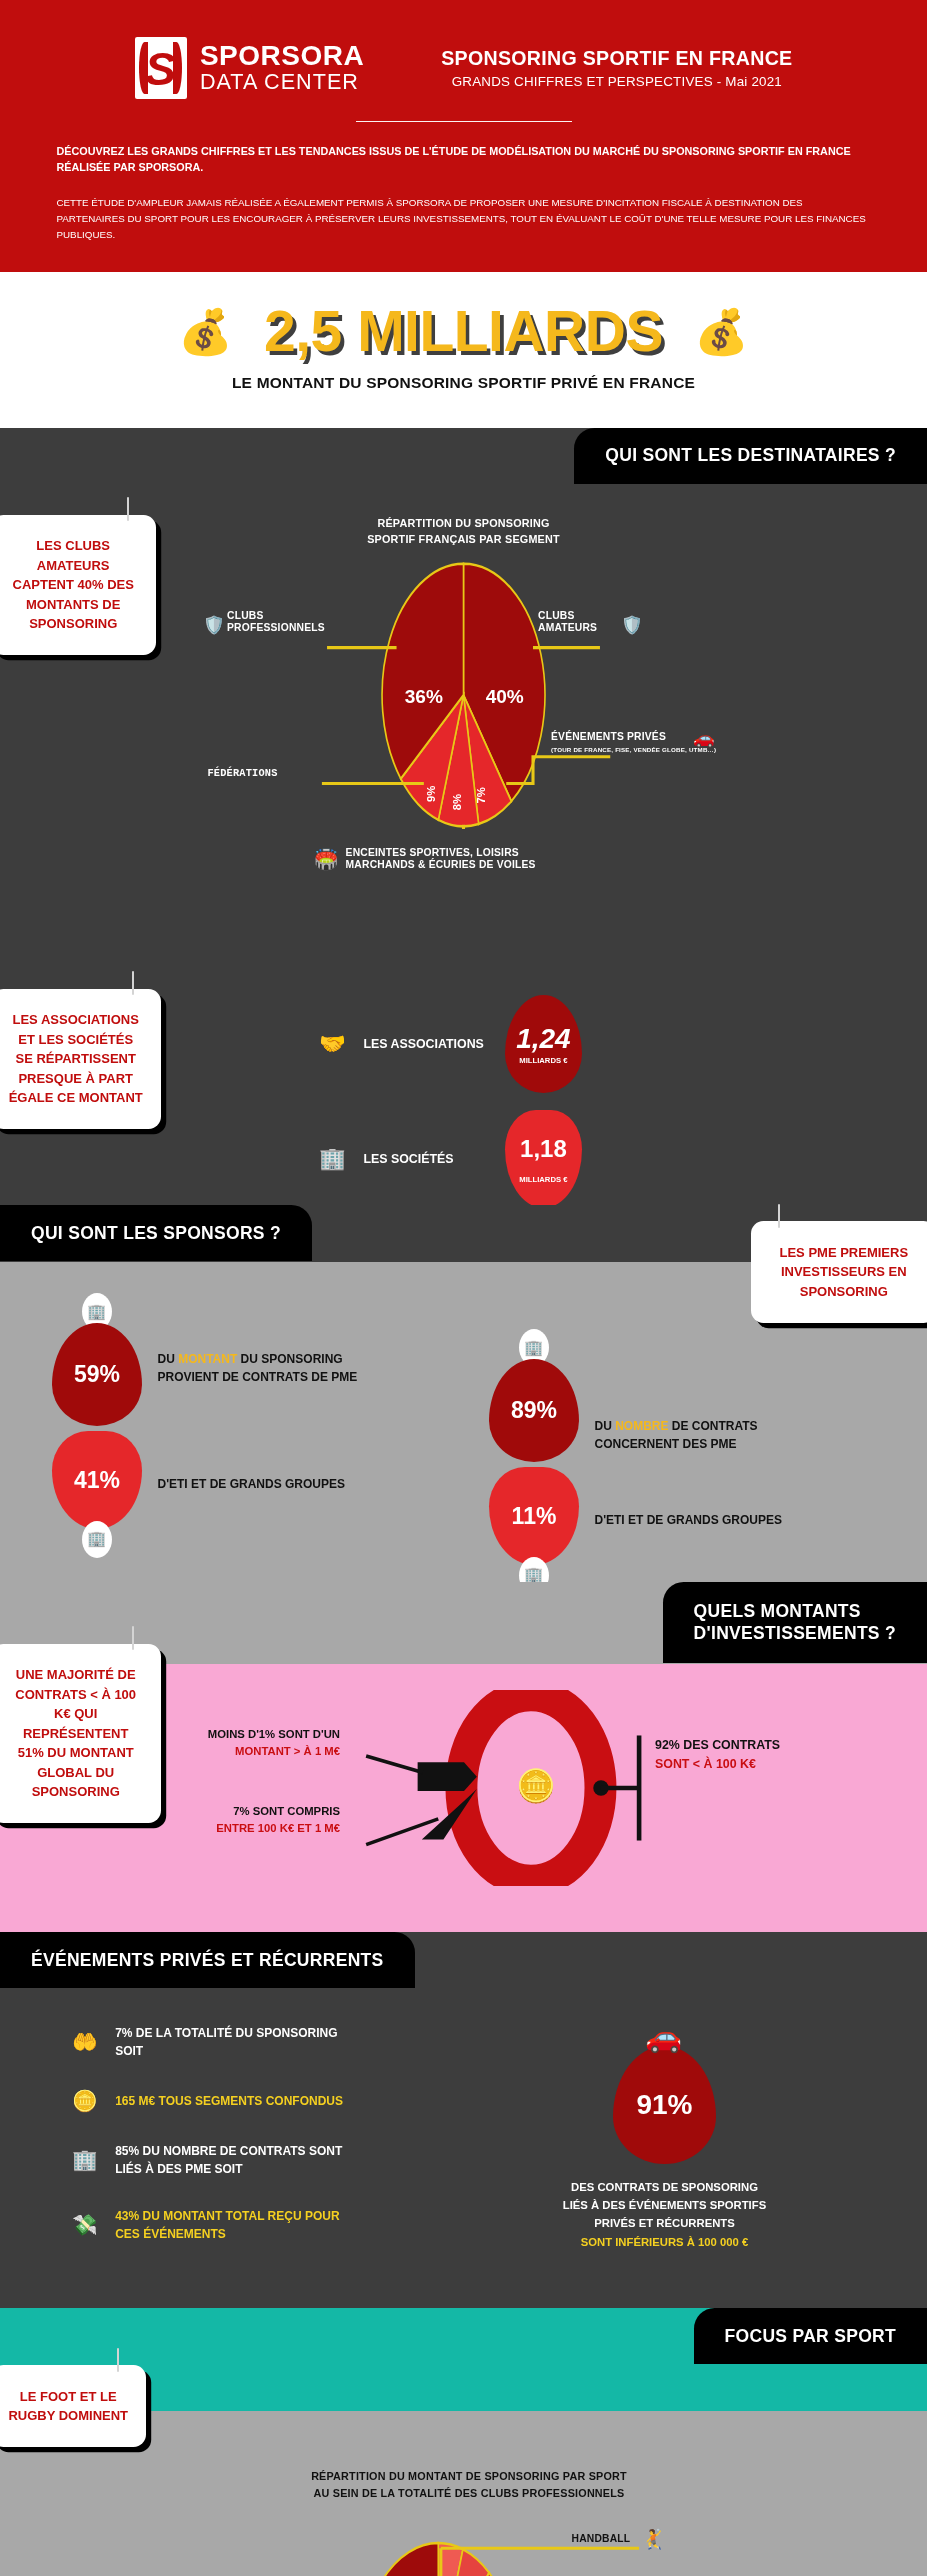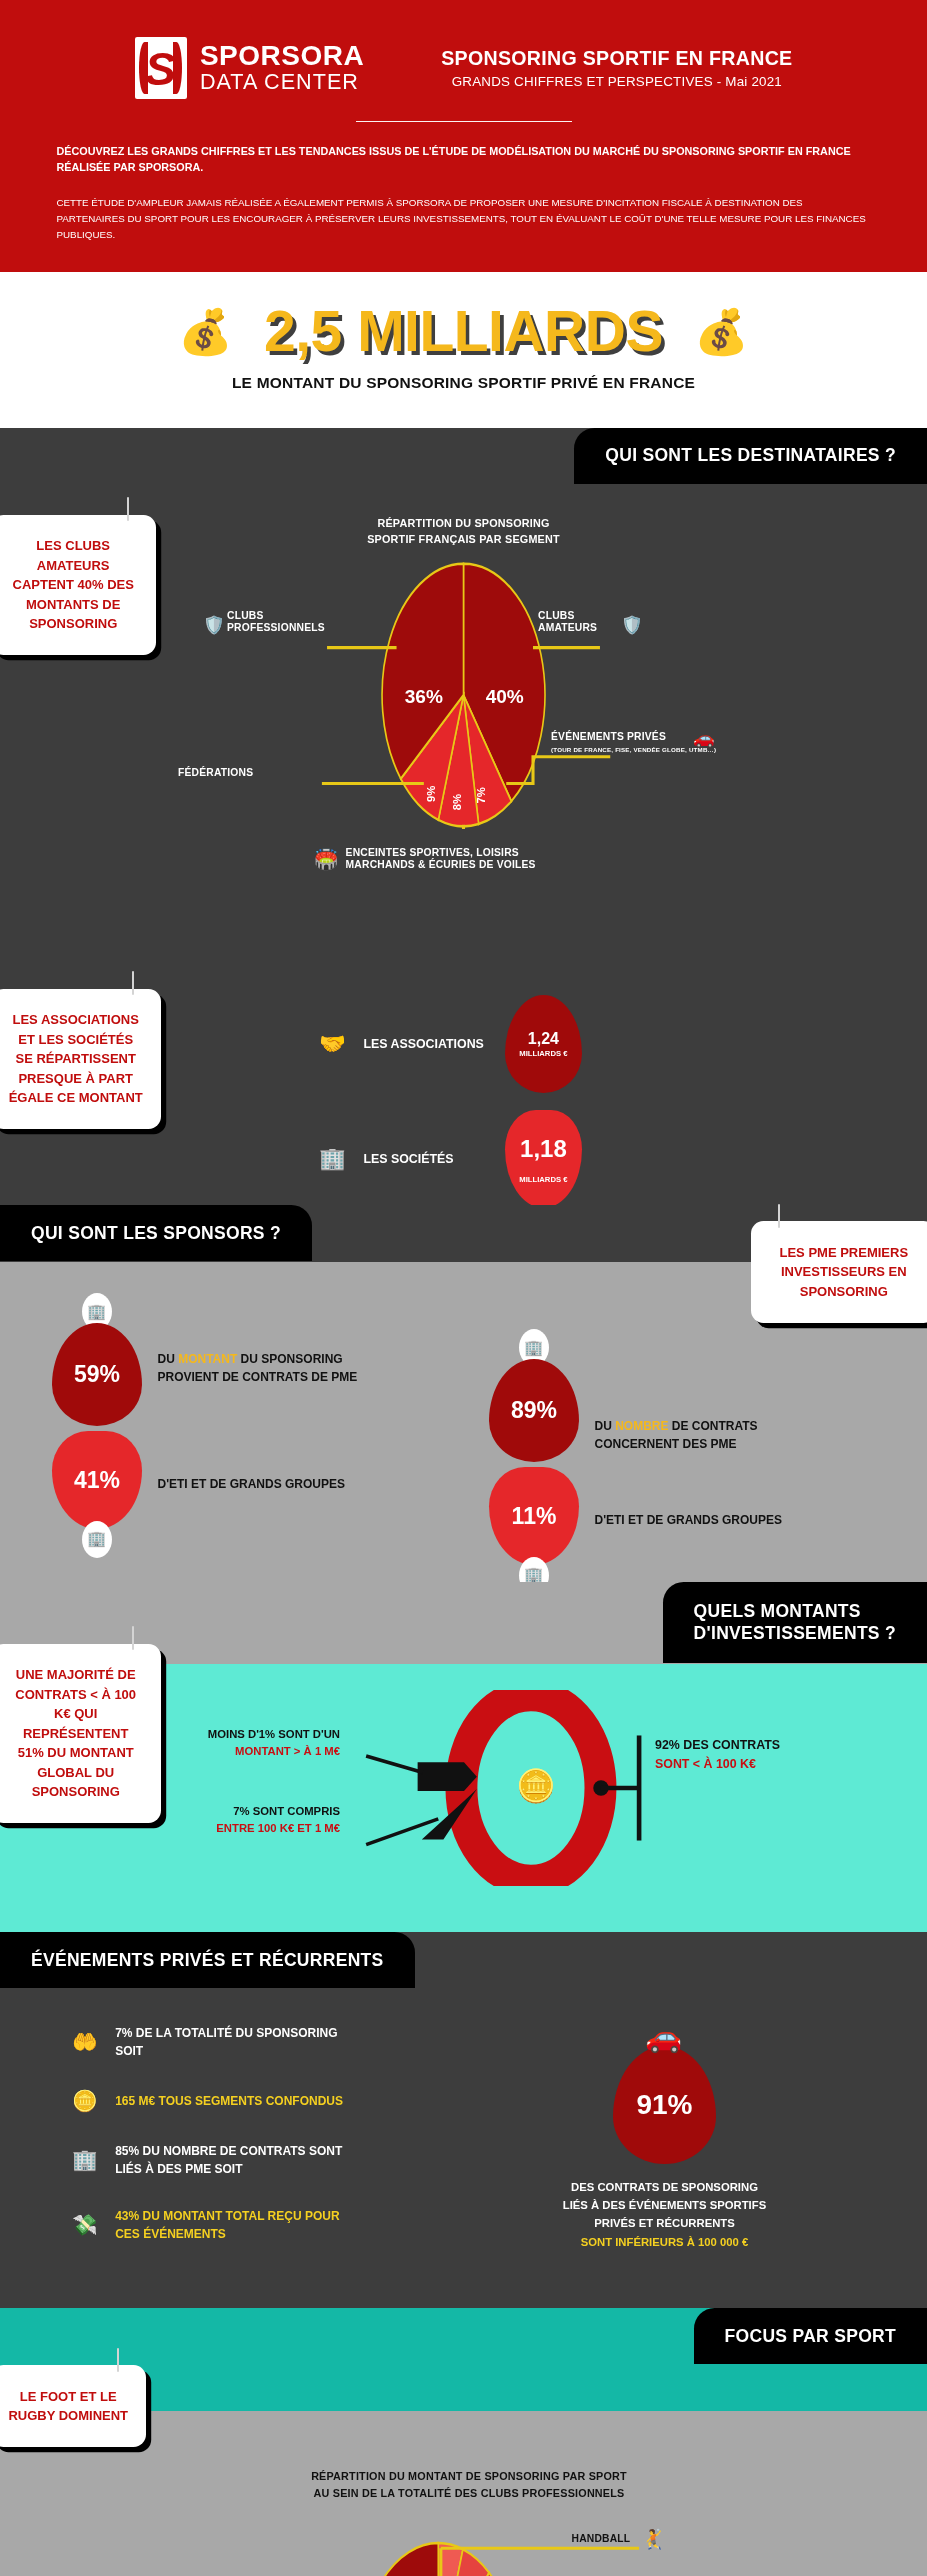--- a/index.html
+++ b/index.html
@@ -43,21 +43,21 @@
   .hero-big {
     font-size:57px; font-weight:bold; color:#f5b81c; letter-spacing:-0.5px;
     text-shadow:3.6px 3.6px 0 #3f3f3f; line-height:1;
   }
   .hero-sub { font-size:15.5px; font-weight:bold; color:#111; margin-top:13.4px; letter-spacing:0.2px;}
 
   
   .band { position:relative; }
   .band.dark  { background:#3d3d3d; }
   .band.light { background:#a8a8a8; }
-  .band.white { background:#5eead4;text-decoration:underline; }
+  .band.white { background:#f9a8d4;text-decoration:underline; }
 
   .blackbar{
     background:#000; color:#fff; font-size:17.5px; font-weight:bold;
     padding:17.5px 31px; display:inline-block; letter-spacing:0.3px;
   }
   .blackbar.r { border-radius:20.6px 0 0 0; float:right; }
   .blackbar.l { border-radius:0 20.6px 0 0; float:left; }
   .clearfix:after{content:"";display:table;clear:both;}
 
   .callout{
@@ -172,21 +172,21 @@
         <div class="pie-lbl" style="left:-64px; top:49px; width:124px; text-align:left;">
           <span>CLUBS PROFESSIONNELS</span>
         </div>
         <span style="position:absolute; left:-88px; top:54px; font-size:17.5px;">🛡️</span>
 
         <div class="pie-lbl" style="left:247px; top:49px; width:82px;">
           <span>CLUBS AMATEURS</span>
         </div>
         <span style="position:absolute; left:330px; top:54px; font-size:17.5px;">🛡️</span>
 
-        <div class="pie-lbl" style="left:-113px; top:206px; width:129px; text-align:left;">
+        <div class="pie-lbl" style="left:-113px; top:206px; width:129px; text-align:center;font-family:Liberation Mono, monospace;">
           <span>FÉDÉRATIONS</span>
         </div>
 
         <div class="pie-lbl" style="left:260px; top:170px; width:222px;">
           <span>ÉVÉNEMENTS PRIVÉS</span>
           <span class="pie-sub">(TOUR DE FRANCE, FISE, VENDÉE GLOBE, UTMB…)</span>
         </div>
         <span style="position:absolute; left:402px; top:167px; font-size:17.5px;">🚗</span>
       </div>
 
@@ -203,21 +203,21 @@
       <div class="callout" style="position:absolute; left:-9.3px; top:46px; width:170px;">
         <div class="pin"></div>
         <span>LES ASSOCIATIONS ET LES SOCIÉTÉS SE RÉPARTISSENT PRESQUE À PART ÉGALE CE MONTANT</span>
       </div>
 
       <div style="position:absolute; left:319px; top:52px;">
         <div class="statrow" style="margin-bottom:17.5px;">
           <span style="font-size:21.6px;">🤝</span>
           <span style="color:#fff;font-weight:bold;font-size:12.4px;width:124px;">LES ASSOCIATIONS</span>
           <div class="drop dark" style="flex-direction:column;gap:1px;">
-            <span style="font-size:16px;">1,24</span>
+            <span style="font-size:28px;font-style:italic;">1,24</span>
             <span style="font-size:7.7px;">MILLIARDS €</span>
           </div>
         </div>
         <div class="statrow">
           <span style="font-size:21.6px;">🏢</span>
           <span style="color:#fff;font-weight:bold;font-size:12.4px;width:124px;">LES SOCIÉTÉS</span>
           <div class="drop flip" style="flex-direction:column;gap:12px;background:#e5272a;">
             <span style="font-size:24px;">1,18</span>
             <span style="font-size:7.7px;">MILLIARDS €</span>
           </div>

